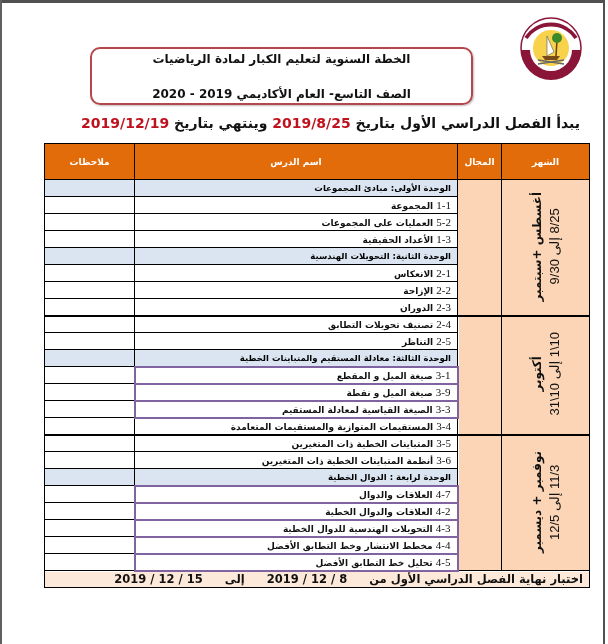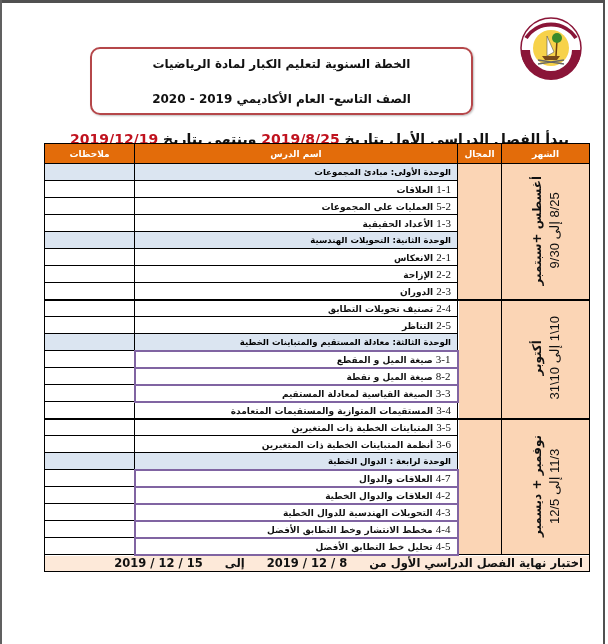--- a/index.html
+++ b/index.html
@@ -8,46 +8,46 @@
     background:#ffffff;
     font-family:"DejaVu Sans", sans-serif;
   }
   .frame-top { position:absolute; left:0; top:0; width:608px; height:3px; background:#505050; }
   .frame-left { position:absolute; left:0; top:0; width:2px; height:644px; background:#606060; }
   .frame-right { position:absolute; right:0; top:0; width:5px; height:644px; background:#ffffff; border-left:2px solid #505050; box-sizing:border-box; }
 
   .logo { position:absolute; left:516px; top:16px; width:70px; height:64px; }
 
   .title-box {
-    position:absolute; left:90px; top:47px; width:383px; height:68px;
+    position:absolute; left:90px; top:47px; width:383px; height:58px;
     border:2px solid #b5474a; border-radius:10px; box-sizing:border-box;
     box-shadow: 1px 1px 2px rgba(0,0,0,0.25);
     display:flex; flex-direction:column; align-items:center; justify-content:center;
     direction:rtl;
     gap:13px;
   }
   .title-box .line { font-size:12px; font-weight:bold; color:#111; line-height:22px; }
 
   .semester-line {
-    position:absolute; right:39px; top:115px; direction:rtl;
-    font-size:14px; font-weight:bold; color:#111; white-space:nowrap;margin-top:16px;
+    position:absolute; right:28px; top:115px; direction:rtl;
+    font-size:14px; font-weight:bold; color:#111; white-space:nowrap;
   }
   .semester-line .red { color:#c0121e; }
 
   table.plan {
     position:absolute; left:44px; top:143px; width:545px;
     border-collapse:collapse; direction:rtl; table-layout:fixed;
     font-size:9px;
   }
   table.plan td, table.plan th {
     border:1px solid #000; padding:0 6px; height:17px; box-sizing:border-box;
     white-space:nowrap; overflow:hidden;
   }
   table.plan th {
-    background:#e36c0a; color:#fff; font-weight:bold; height:20px; font-size:9px;
+    background:#e36c0a; color:#fff; font-weight:bold; height:36px; font-size:9px;
     text-align:center;
   }
   col.c-month { width:88px; }
   col.c-domain { width:44px; }
   col.c-lesson { width:323px; }
   col.c-notes { width:90px; }
 
   td.month {
     background:#fbd5b5; text-align:center; vertical-align:middle; padding:0;
     border-left:1px solid #000;
@@ -120,21 +120,21 @@
     </tr>
   </thead>
   <tbody id="plan-body">
       <tr>
         <td class="month" rowspan="8"><span class="month-text"><span>أغسطس +سبتمبر</span><br><span class="range">8/25 إلى 9/30</span></span></td>
         <td class="domain" rowspan="8"></td>
         <td class="unit">الوحدة الأولى: مبادئ المجموعات</td>
         <td class="unit-notes"></td>
       </tr>
       <tr>
-        <td class="lesson"><span class="num">1-1</span> <span>العلاقات</span></td>
+        <td class="lesson"><span class="num">1-1</span> <span>المجموعة</span></td>
         <td class="notes"></td>
       </tr>
       <tr>
         <td class="lesson"><span class="num">5-2</span> <span>العمليات على المجموعات</span></td>
         <td class="notes"></td>
       </tr>
       <tr>
         <td class="lesson"><span class="num">1-3</span> <span>الأعداد الحقيقية</span></td>
         <td class="notes"></td>
       </tr>
@@ -166,21 +166,21 @@
       </tr>
       <tr>
         <td class="unit">الوحدة الثالثة: معادلة المستقيم والمتباينات الخطية</td>
         <td class="unit-notes"></td>
       </tr>
       <tr>
         <td class="lesson purple"><span class="num">3-1</span> <span>صيغة الميل و المقطع</span></td>
         <td class="notes"></td>
       </tr>
       <tr>
-        <td class="lesson purple"><span class="num">8-2</span> <span>صيغة الميل و نقطة</span></td>
+        <td class="lesson purple"><span class="num">3-9</span> <span>صيغة الميل و نقطة</span></td>
         <td class="notes"></td>
       </tr>
       <tr>
         <td class="lesson purple"><span class="num">3-3</span> <span>الصيغة القياسية لمعادلة المستقيم</span></td>
         <td class="notes"></td>
       </tr>
       <tr>
         <td class="lesson"><span class="num">3-4</span> <span>المستقيمات المتوازية والمستقيمات المتعامدة</span></td>
         <td class="notes"></td>
       </tr>

